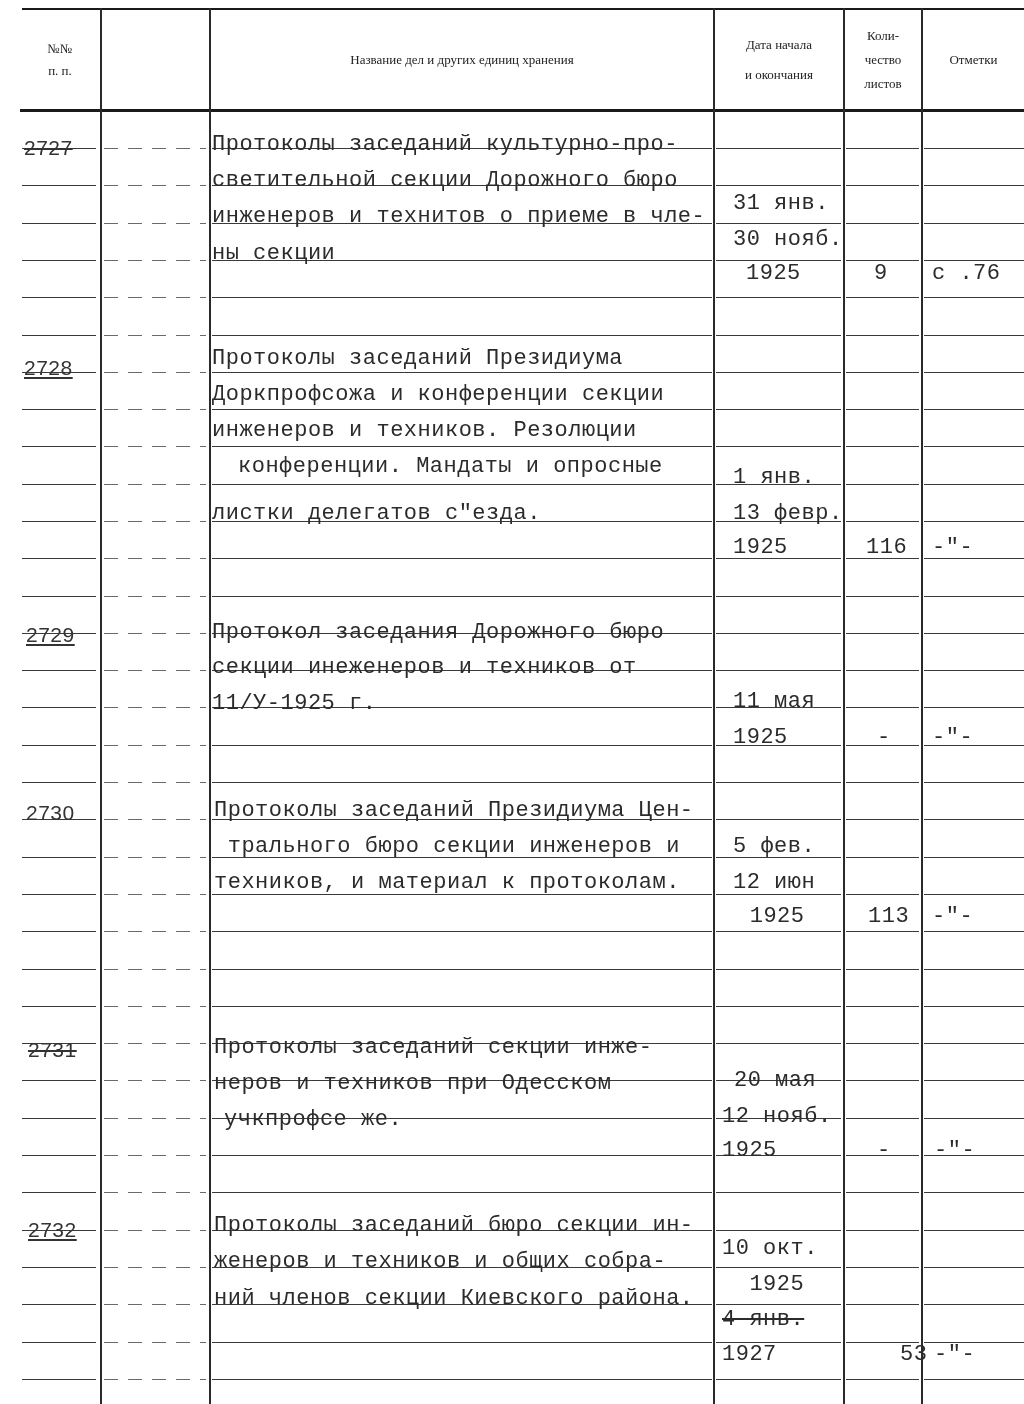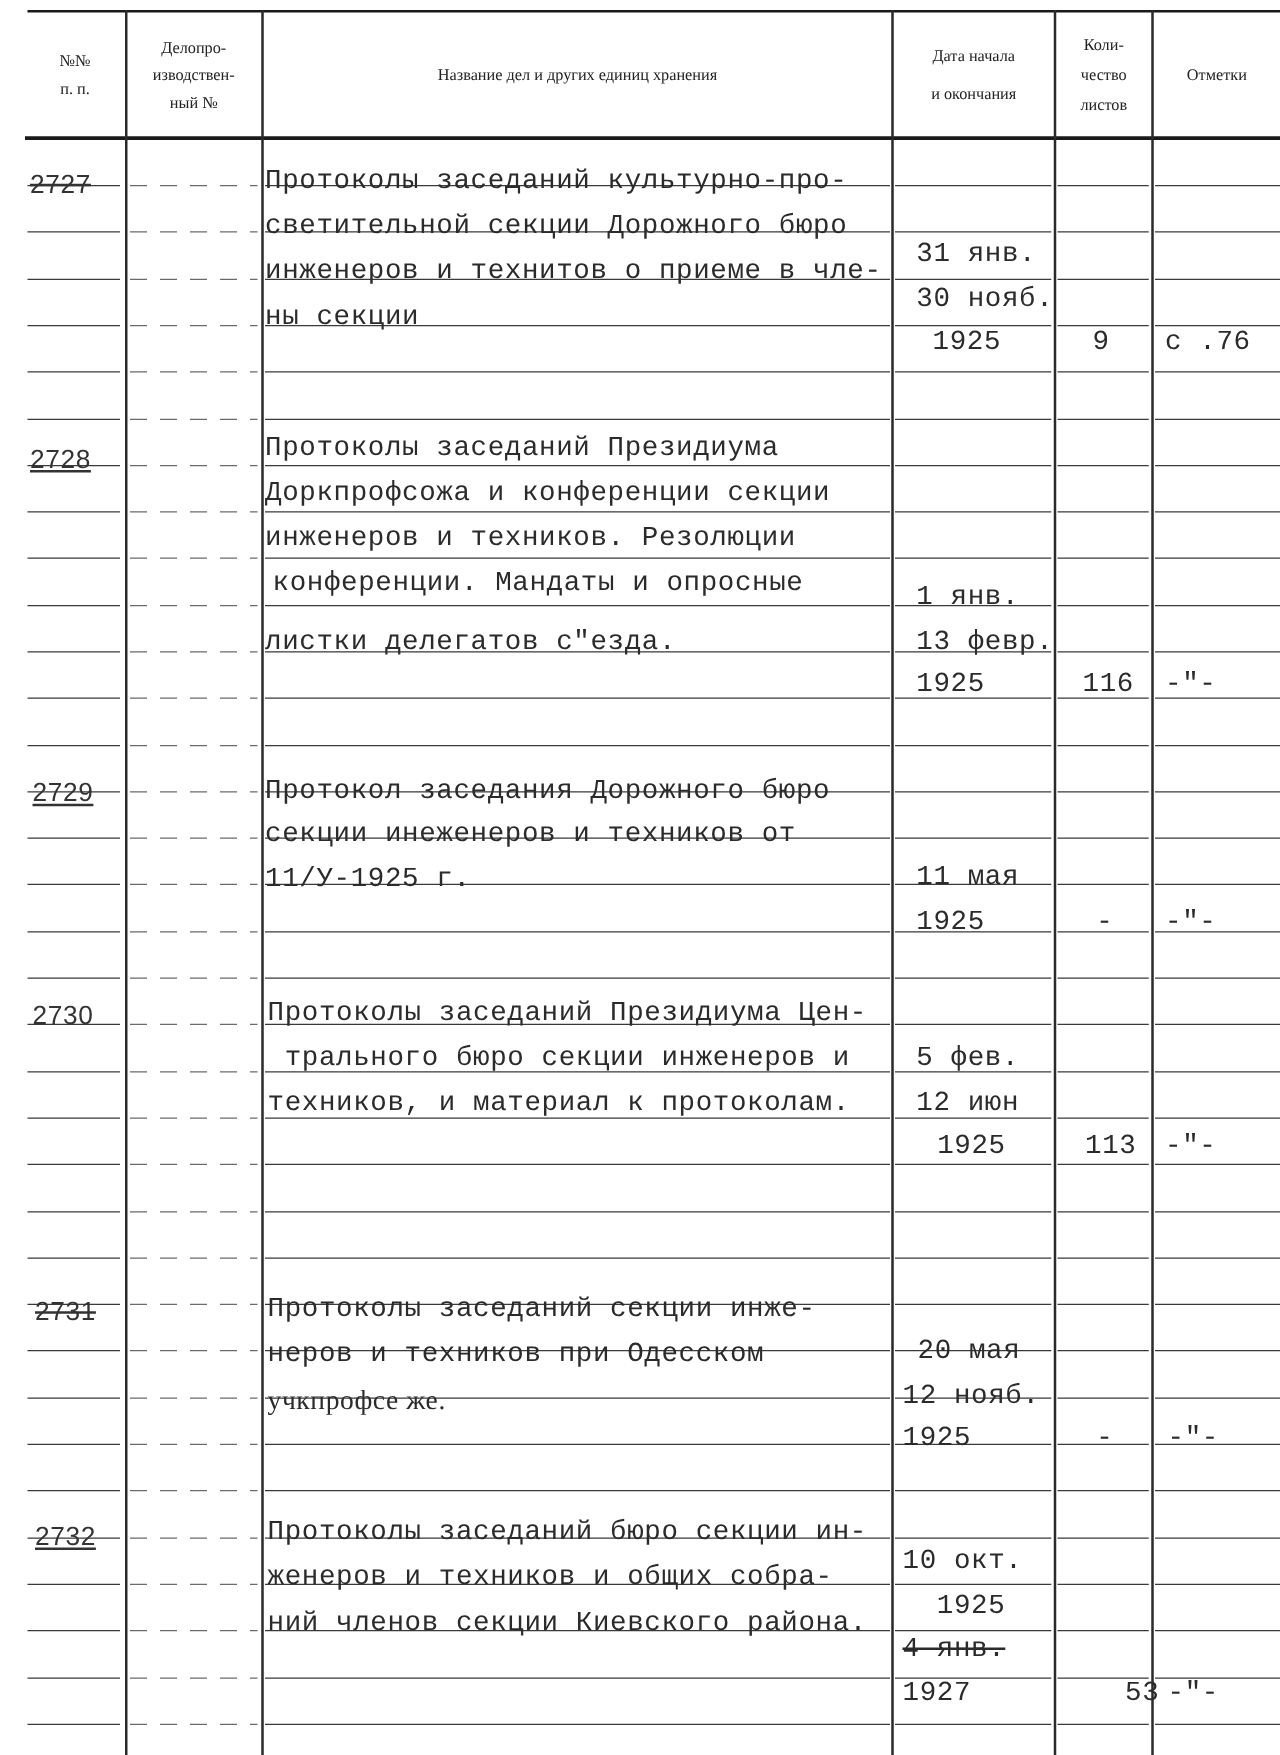--- a/index.html
+++ b/index.html
@@ -22,23 +22,20 @@
   <div class="rule-head"></div>
 
   <div class="vline" style="left:100px"></div>
   <div class="vline" style="left:209px"></div>
   <div class="vline" style="left:713px"></div>
   <div class="vline" style="left:843px"></div>
   <div class="vline" style="left:921px"></div>
 
   <div class="head-cell" style="left:20px;width:80px;white-space:pre-line;">№№
 п. п.</div>
-  <div class="head-cell" style="left:102px;width:106px;white-space:pre-line;">Делопро-
-изводствен-
-ный №</div>
   <div class="head-cell" style="left:715px;width:128px;white-space:pre-line;line-height:30px;">Дата начала
 и окончания</div>
   <div class="head-cell" style="left:211px;width:502px;">Название дел и других единиц хранения</div>
   <div class="head-cell" style="left:923px;width:101px;">Отметки</div>
   <div class="head-cell" style="left:845px;width:76px;white-space:pre-line;line-height:24px;">Коли-
 чество
 листов</div>
 
   <div id="rules">
       <div class="hline" style="left: 22px; width: 74px; top: 148px;"></div>
@@ -258,21 +255,21 @@
     <div class="typed" style="left:746px;top:256px;">1925</div>
     <div class="typed" style="left:874px;top:256px;">9</div>
     <div class="typed" style="left:932px;top:256px;">с .76</div>
   </div>
 
   <div>
     <div class="typed num" style="left:24px;top:350px;text-decoration:underline;">2728</div>
     <div class="typed" style="left:212px;top:341px;">Протоколы заседаний Президиума</div>
     <div class="typed" style="left:212px;top:377px;">Доркпрофсожа и конференции секции</div>
     <div class="typed" style="left:212px;top:413px;">инженеров и техников. Резолюции</div>
-    <div class="typed" style="left:204px;top:449px;padding-left:14px;">конференции. Мандаты и опросные</div>
+    <div class="typed" style="left:224px;top:449px;padding-left:14px;">конференции. Мандаты и опросные</div>
     <div class="typed" style="left:212px;top:496px;">листки делегатов с"езда.</div>
     <div class="typed" style="left:733px;top:460px;">1 янв.</div>
     <div class="typed" style="left:733px;top:496px;">13 февр.</div>
     <div class="typed" style="left:733px;top:530px;">1925</div>
     <div class="typed" style="left:866px;top:530px;">116</div>
     <div class="typed" style="left:932px;top:530px;">-"-</div>
   </div>
 
   <div>
     <div class="typed num" style="left:26px;top:617px;text-decoration:underline;">2729</div>
@@ -294,21 +291,21 @@
     <div class="typed" style="left:733px;top:865px;">12 июн</div>
     <div class="typed" style="left:736px;top:899px;"> 1925</div>
     <div class="typed" style="left:868px;top:899px;">113</div>
     <div class="typed" style="left:932px;top:899px;">-"-</div>
   </div>
 
   <div>
     <div class="typed num" style="left:28px;top:1032px;text-decoration:line-through;">2731</div>
     <div class="typed" style="left:214px;top:1030px;">Протоколы заседаний секции инже-</div>
     <div class="typed" style="left:214px;top:1066px;">неров и техников при Одесском</div>
-    <div class="typed" style="left:214px;top:1102px;font-family:Liberation Serif, serif;">учкпрофсе же.</div>
+    <div class="typed" style="left:224px;top:1102px;">учкпрофсе же.</div>
     <div class="typed" style="left:734px;top:1063px;">20 мая</div>
     <div class="typed" style="left:722px;top:1099px;">12 нояб.</div>
     <div class="typed" style="left:722px;top:1133px;">1925</div>
     <div class="typed" style="left:877px;top:1133px;">-</div>
     <div class="typed" style="left:934px;top:1133px;">-"-</div>
   </div>
 
   <div>
     <div class="typed num" style="left:28px;top:1212px;text-decoration:underline;">2732</div>
     <div class="typed" style="left:214px;top:1208px;">Протоколы заседаний бюро секции ин-</div>

